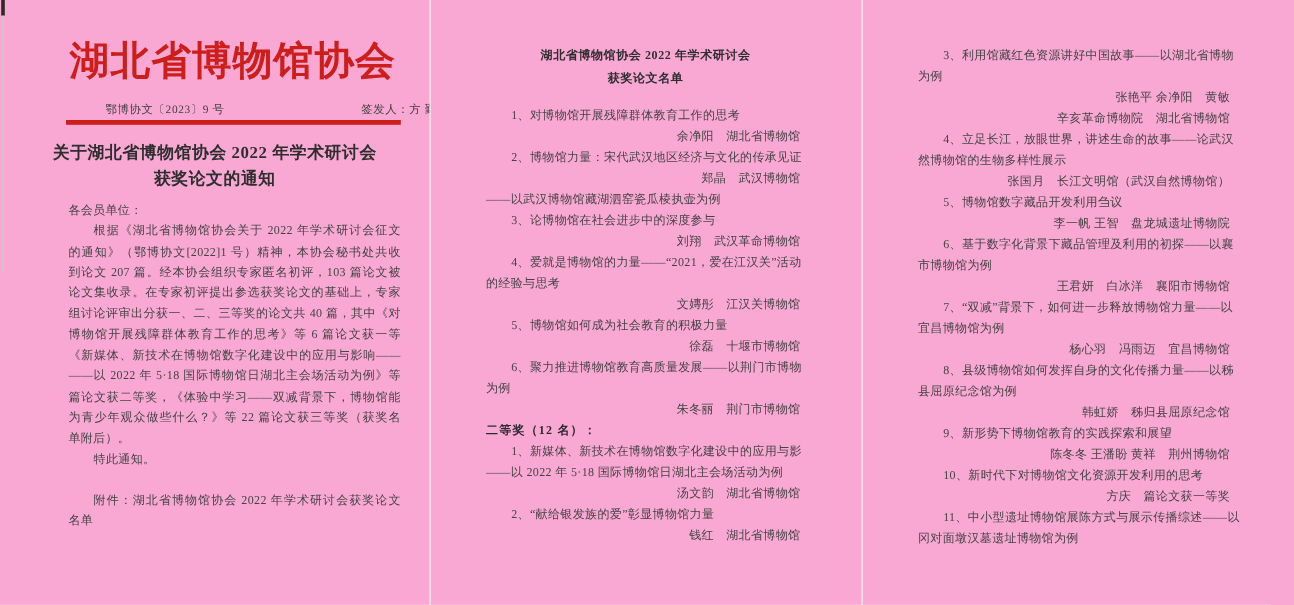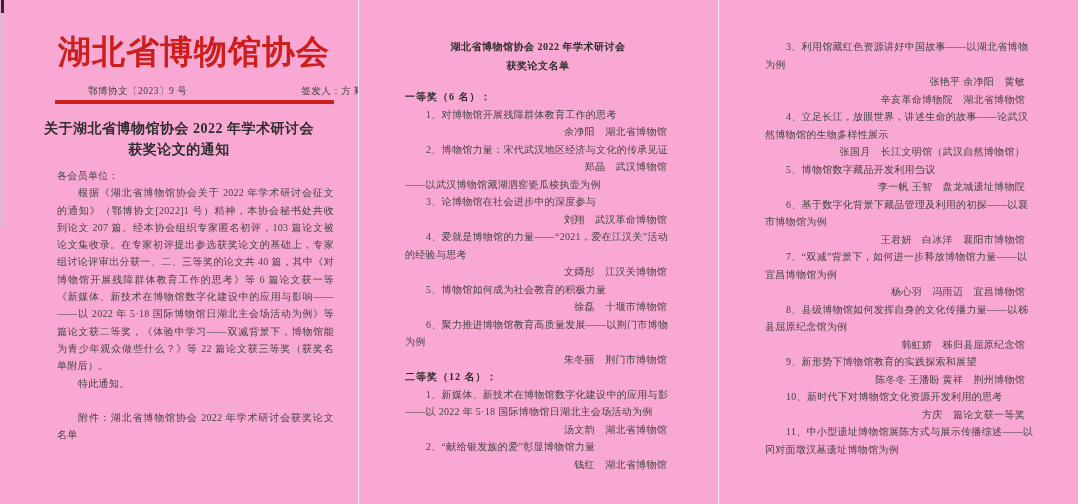--- a/index.html
+++ b/index.html
@@ -99,21 +99,20 @@
       <div class="ln s-l">名单</div>
     </div>
 </div>
 
 <div class="page" id="p2">
   <div class="p2-title">
     <div>湖北省博物馆协会 2022 年学术研讨会</div>
     <div>获奖论文名单</div>
   </div>
   <div class="lines" id="p2-lines">
-      <div class="ln s-h">一等奖（6 名）：</div>
       <div class="ln s-i">1、对博物馆开展残障群体教育工作的思考</div>
       <div class="ln s-r">余净阳　湖北省博物馆</div>
       <div class="ln s-i">2、博物馆力量：宋代武汉地区经济与文化的传承见证</div>
       <div class="ln s-r">郑晶　武汉博物馆</div>
       <div class="ln s-l">——以武汉博物馆藏湖泗窑瓷瓜棱执壶为例</div>
       <div class="ln s-i">3、论博物馆在社会进步中的深度参与</div>
       <div class="ln s-r">刘翔　武汉革命博物馆</div>
       <div class="ln s-i">4、爱就是博物馆的力量——“2021，爱在江汉关”活动</div>
       <div class="ln s-l">的经验与思考</div>
       <div class="ln s-r">文嫥彤　江汉关博物馆</div>

